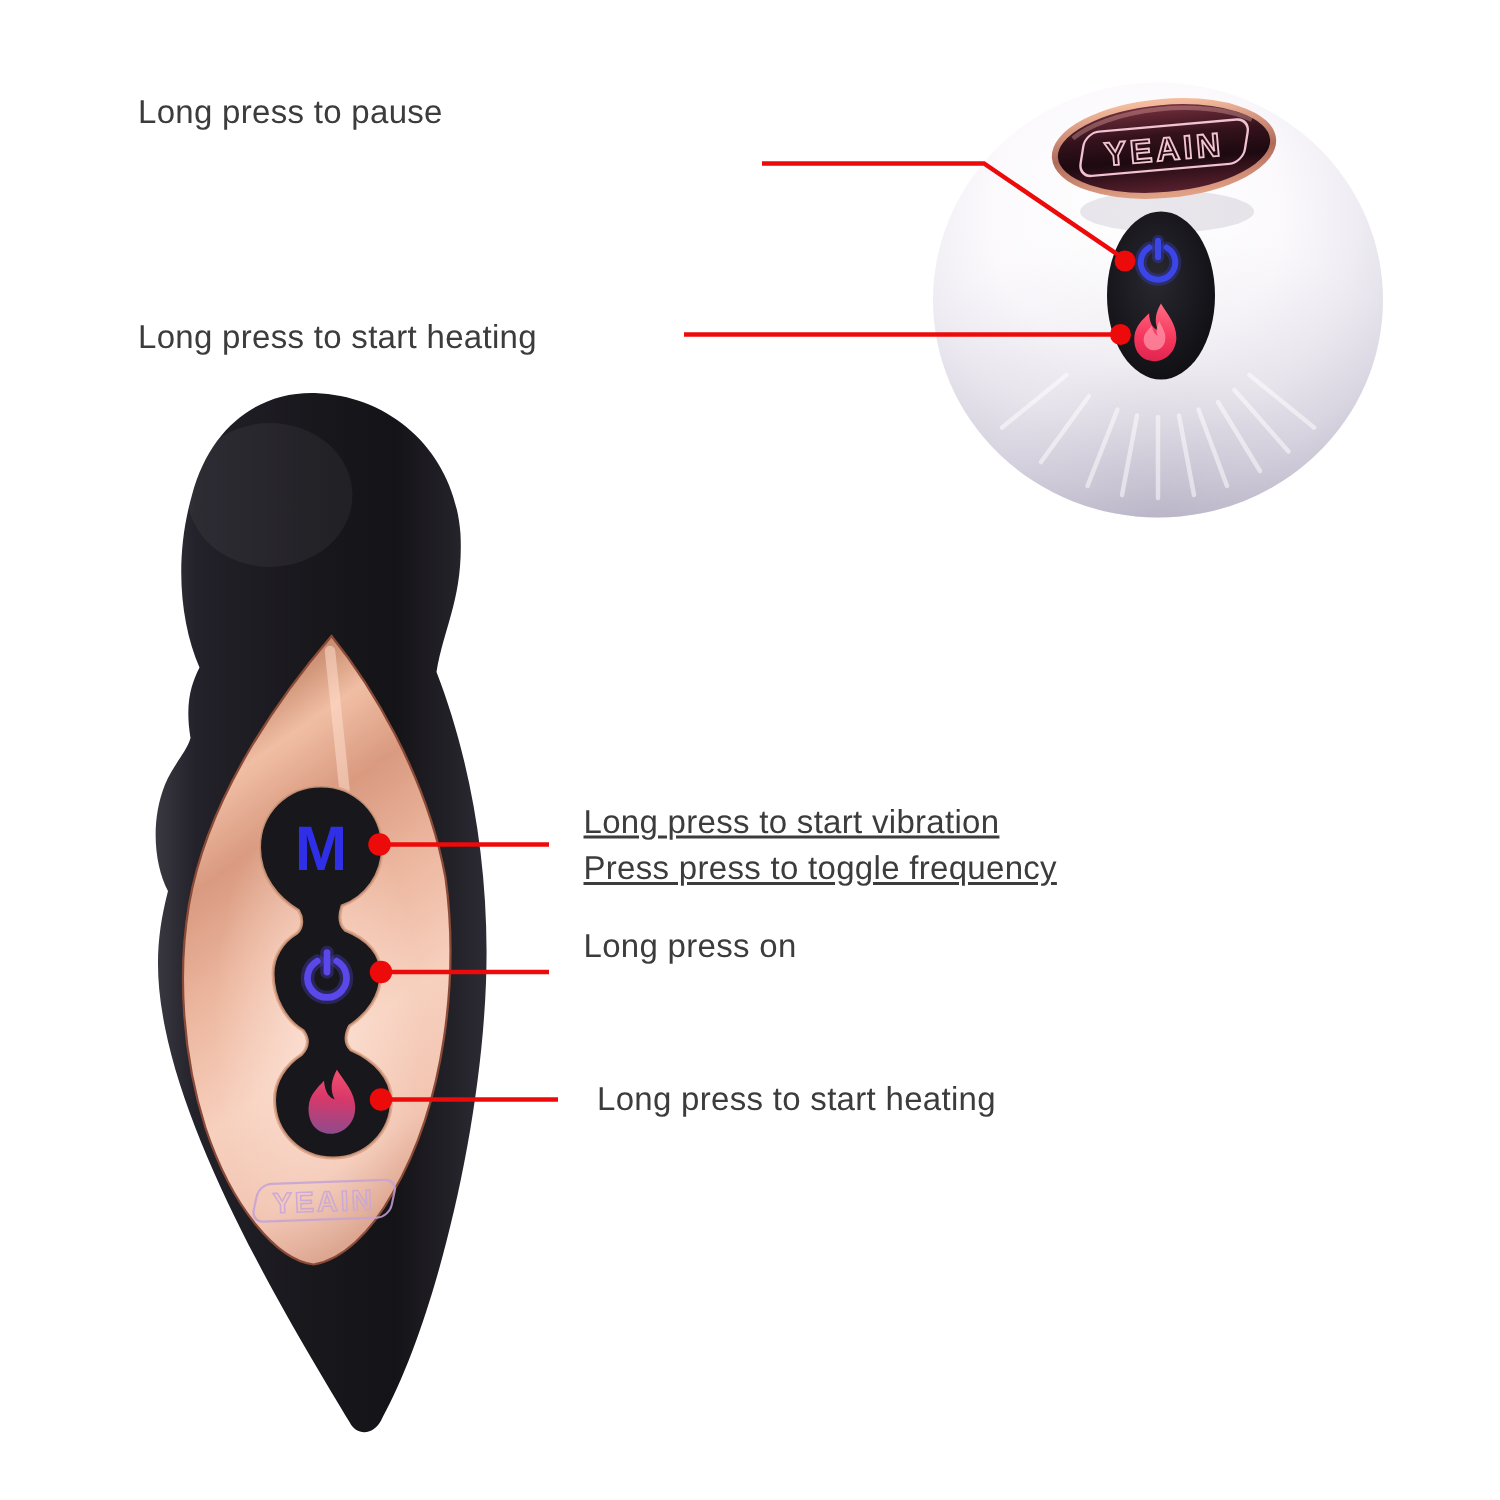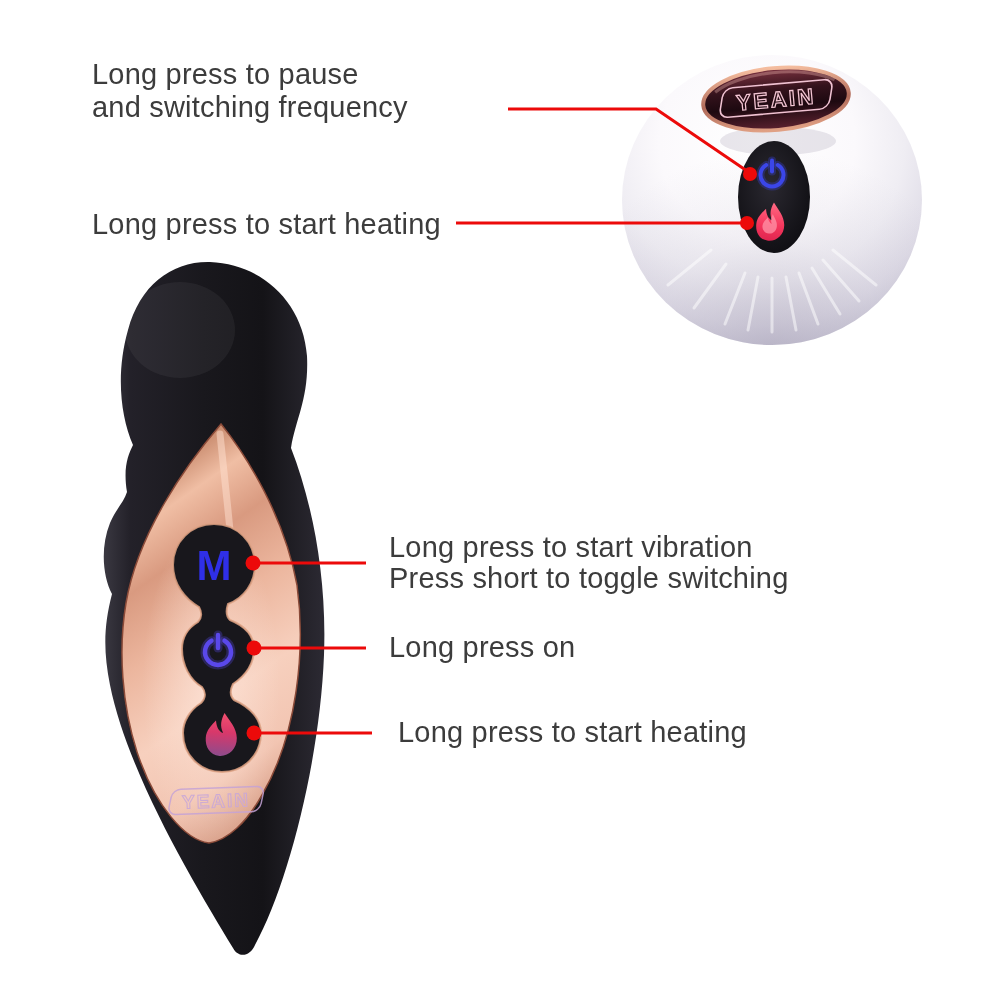--- a/index.html
+++ b/index.html
@@ -2,21 +2,21 @@
 <html><head>
 <meta charset="utf-8">
 <style>
   html,body{margin:0;padding:0;}
   body{
     width:1000px;height:1000px;position:relative;background:#ffffff;
     font-family:"Liberation Sans","DejaVu Sans",sans-serif;overflow:hidden;
   }
   .stage{position:absolute;inset:0;}
   .ann{
-    position:absolute;color:#3c3c3c;font-size:29px;line-height:33px;
+    position:absolute;color:#3c3c3c;font-size:22px;line-height:33px;
     white-space:nowrap;letter-spacing:0.2px;
   }
   .ann div{white-space:nowrap;}
   svg{position:absolute;left:0;top:0;}
 </style>
 </head>
 <body>
 
 <div class="stage">
 
@@ -221,33 +221,32 @@
     <line x1="254" y1="648" x2="366" y2="648"></line>
     <circle cx="254" cy="648" r="7.5" stroke="none"></circle>
 
     <line x1="254" y1="733" x2="372" y2="733"></line>
     <circle cx="254" cy="733" r="7.5" stroke="none"></circle>
   </g>
 </svg>
 
 <div class="ann" style="left:92px;top:58px;">
   <div>Long press to pause</div>
-  <div>and switching frequency</div>
 </div>
 
 <div class="ann" style="left:92px;top:208px;">
   <div>Long press to start heating</div>
 </div>
 
-<div class="ann" style="left:389px;top:532px;line-height:31px;">
+<div class="ann" style="left:389px;top:532px;line-height:31px;text-decoration:underline;">
   <div>Long press to start vibration</div>
-  <div>Press short to toggle switching</div>
-</div>
-
-<div class="ann" style="left:389px;top:632px;line-height:31px;">
+  <div>Press press to toggle frequency</div>
+</div>
+
+<div class="ann" style="left:389px;top:615px;line-height:31px;">
   <div>Long press on</div>
 </div>
 
 <div class="ann" style="left:398px;top:716px;">
   <div>Long press to start heating</div>
 </div>
 
 </div>
 
 </body></html>

